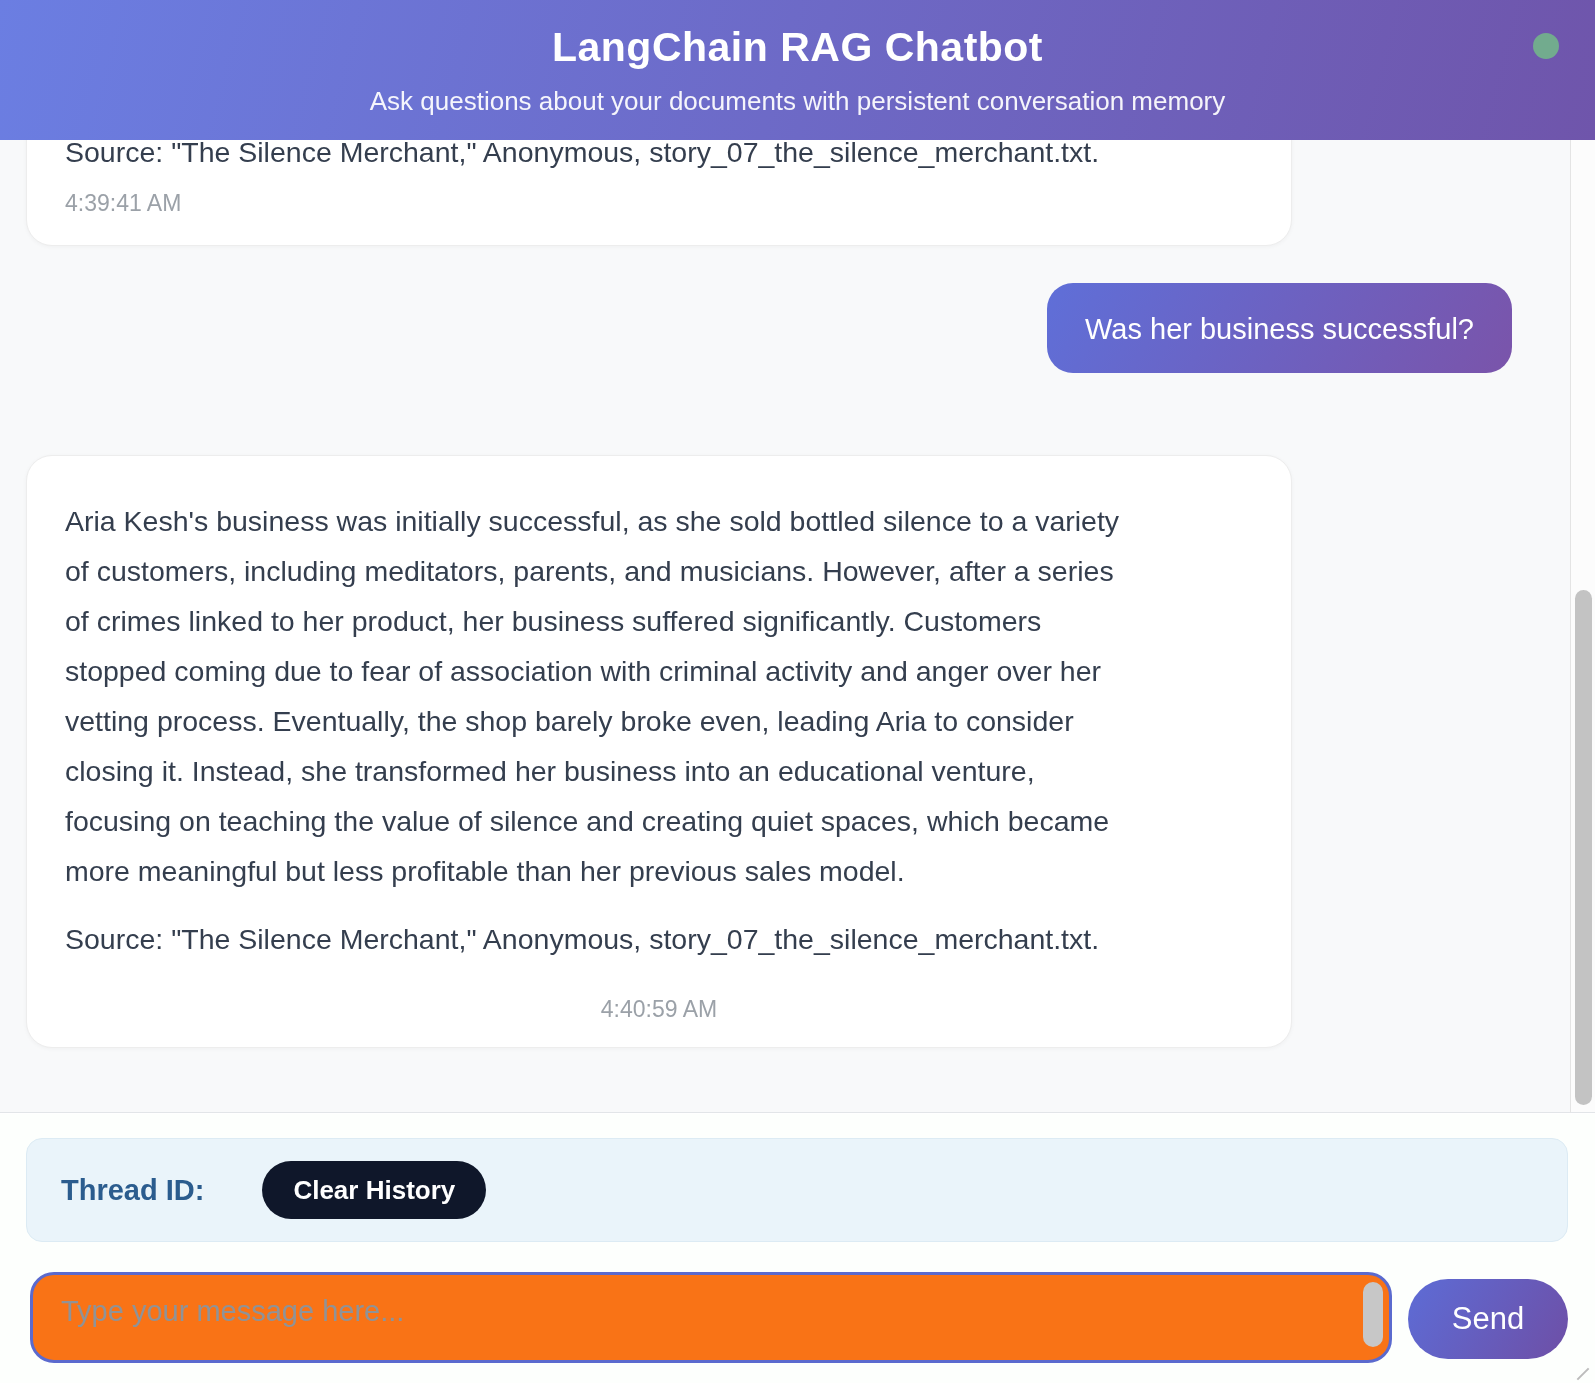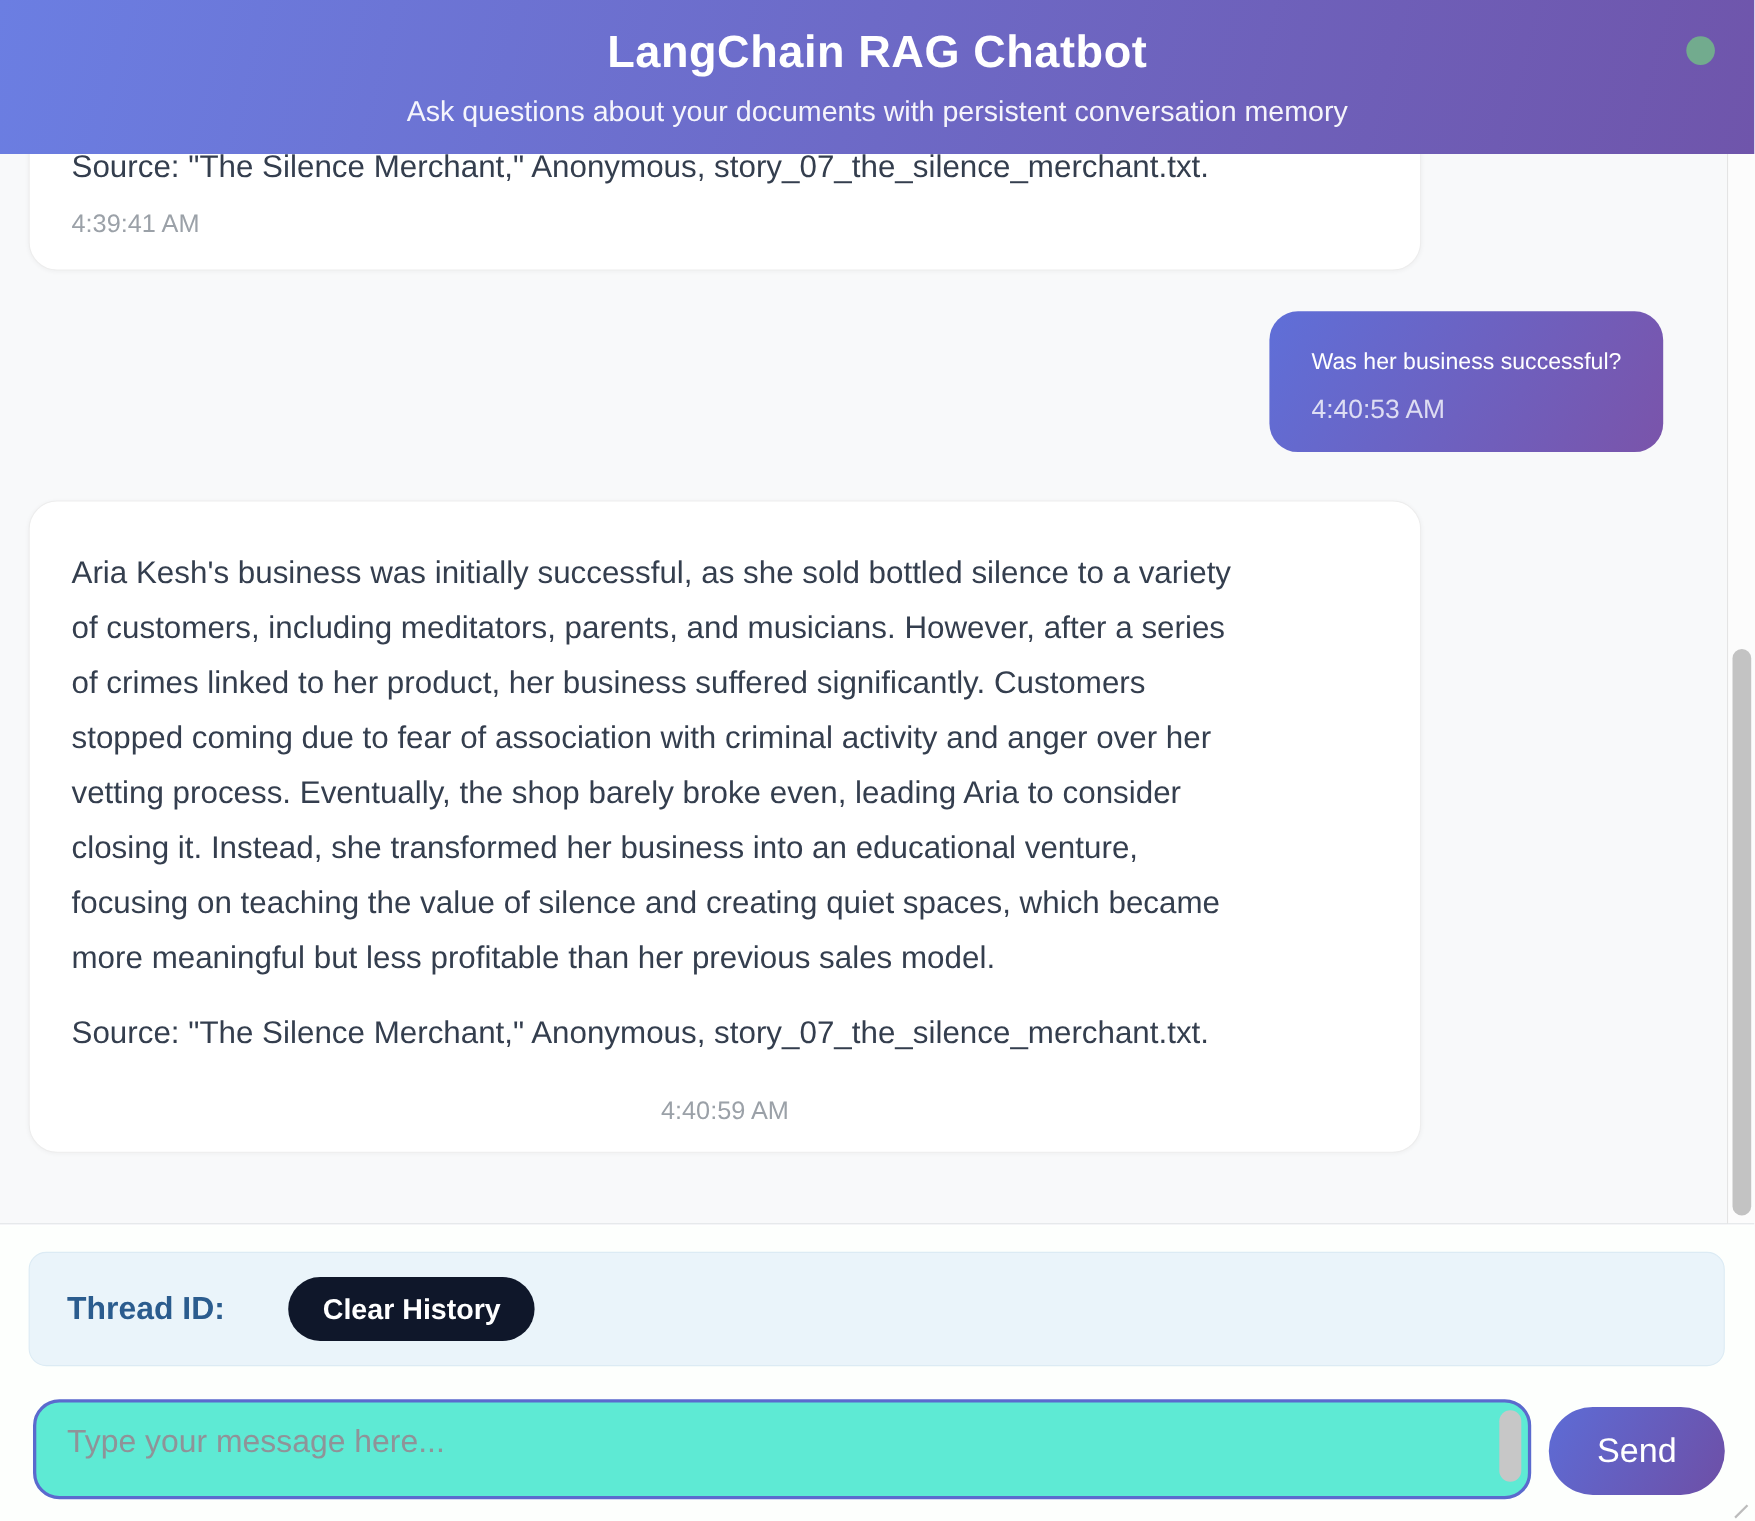--- a/index.html
+++ b/index.html
@@ -36,21 +36,21 @@
   .msg.first { top:85px; padding:44px 38px 28px 38px; }
   .msg.first .msg-source { line-height:44px; }
   .msg.first .msg-time { margin-top:16px; }
 
   .msg.user {
     top:283px; right:58px;
     background:linear-gradient(120deg,#5f6fd8,#7a54aa);
     color:#ffffff;
     padding:26px 38px 24px 38px;
   }
-  .msg.user .msg-text { color:#ffffff; font-size:21px; line-height:40px; }
+  .msg.user .msg-text { color:#ffffff; font-size:29px; line-height:40px; }
   .msg.user .msg-time { margin-top:10px; color:rgba(255,255,255,0.78); font-size:24px; }
 
   .msg.answer { top:455px; padding:40px 38px 24px 38px; }
   .msg.answer .msg-source { margin-top:18px; }
   .msg.answer .msg-time { margin-top:32px;text-align:center; }
 
   
   .scroll-track {
     position:absolute; left:1570px; top:0;
     width:25px; height:1113px;
@@ -119,21 +119,21 @@
   .composer-wrap {
     position:absolute; left:30px; top:158px;
     width:1362px; height:91px;
   }
   .composer-input {
     width:100%; height:100%;
     border:3px solid #5b6ace; border-radius:24px;
     padding:20px 44px 0 28px;
     font-family:"Liberation Sans",sans-serif;
     font-size:29px; color:#333333;
-    background:#5eead4;
+    background:#f97316;
     resize:none; outline:none;
   }
   .composer-input::placeholder { color:#8f9398; }
   .ta-thumb {
     position:absolute; right:9px; top:10px;
     width:20px; height:65px;
     background:#c7c7c7; border-radius:10px;
   }
   .send-btn {
     position:absolute; left:1408px; top:165px;
@@ -155,21 +155,20 @@
 
 <div class="chat-area">
 
   <div class="msg bot first">
     <div class="msg-source">Source: "The Silence Merchant," Anonymous, story_07_the_silence_merchant.txt.</div>
     <div class="msg-time">4:39:41 AM</div>
   </div>
 
   <div class="msg user">
     <div class="msg-text">Was her business successful?</div>
-    <div class="msg-time">4:40:53 AM</div>
   </div>
 
   <div class="msg bot answer">
     <div class="msg-text">Aria Kesh's business was initially successful, as she sold bottled silence to a variety
 of customers, including meditators, parents, and musicians. However, after a series
 of crimes linked to her product, her business suffered significantly. Customers
 stopped coming due to fear of association with criminal activity and anger over her
 vetting process. Eventually, the shop barely broke even, leading Aria to consider
 closing it. Instead, she transformed her business into an educational venture,
 focusing on teaching the value of silence and creating quiet spaces, which became

